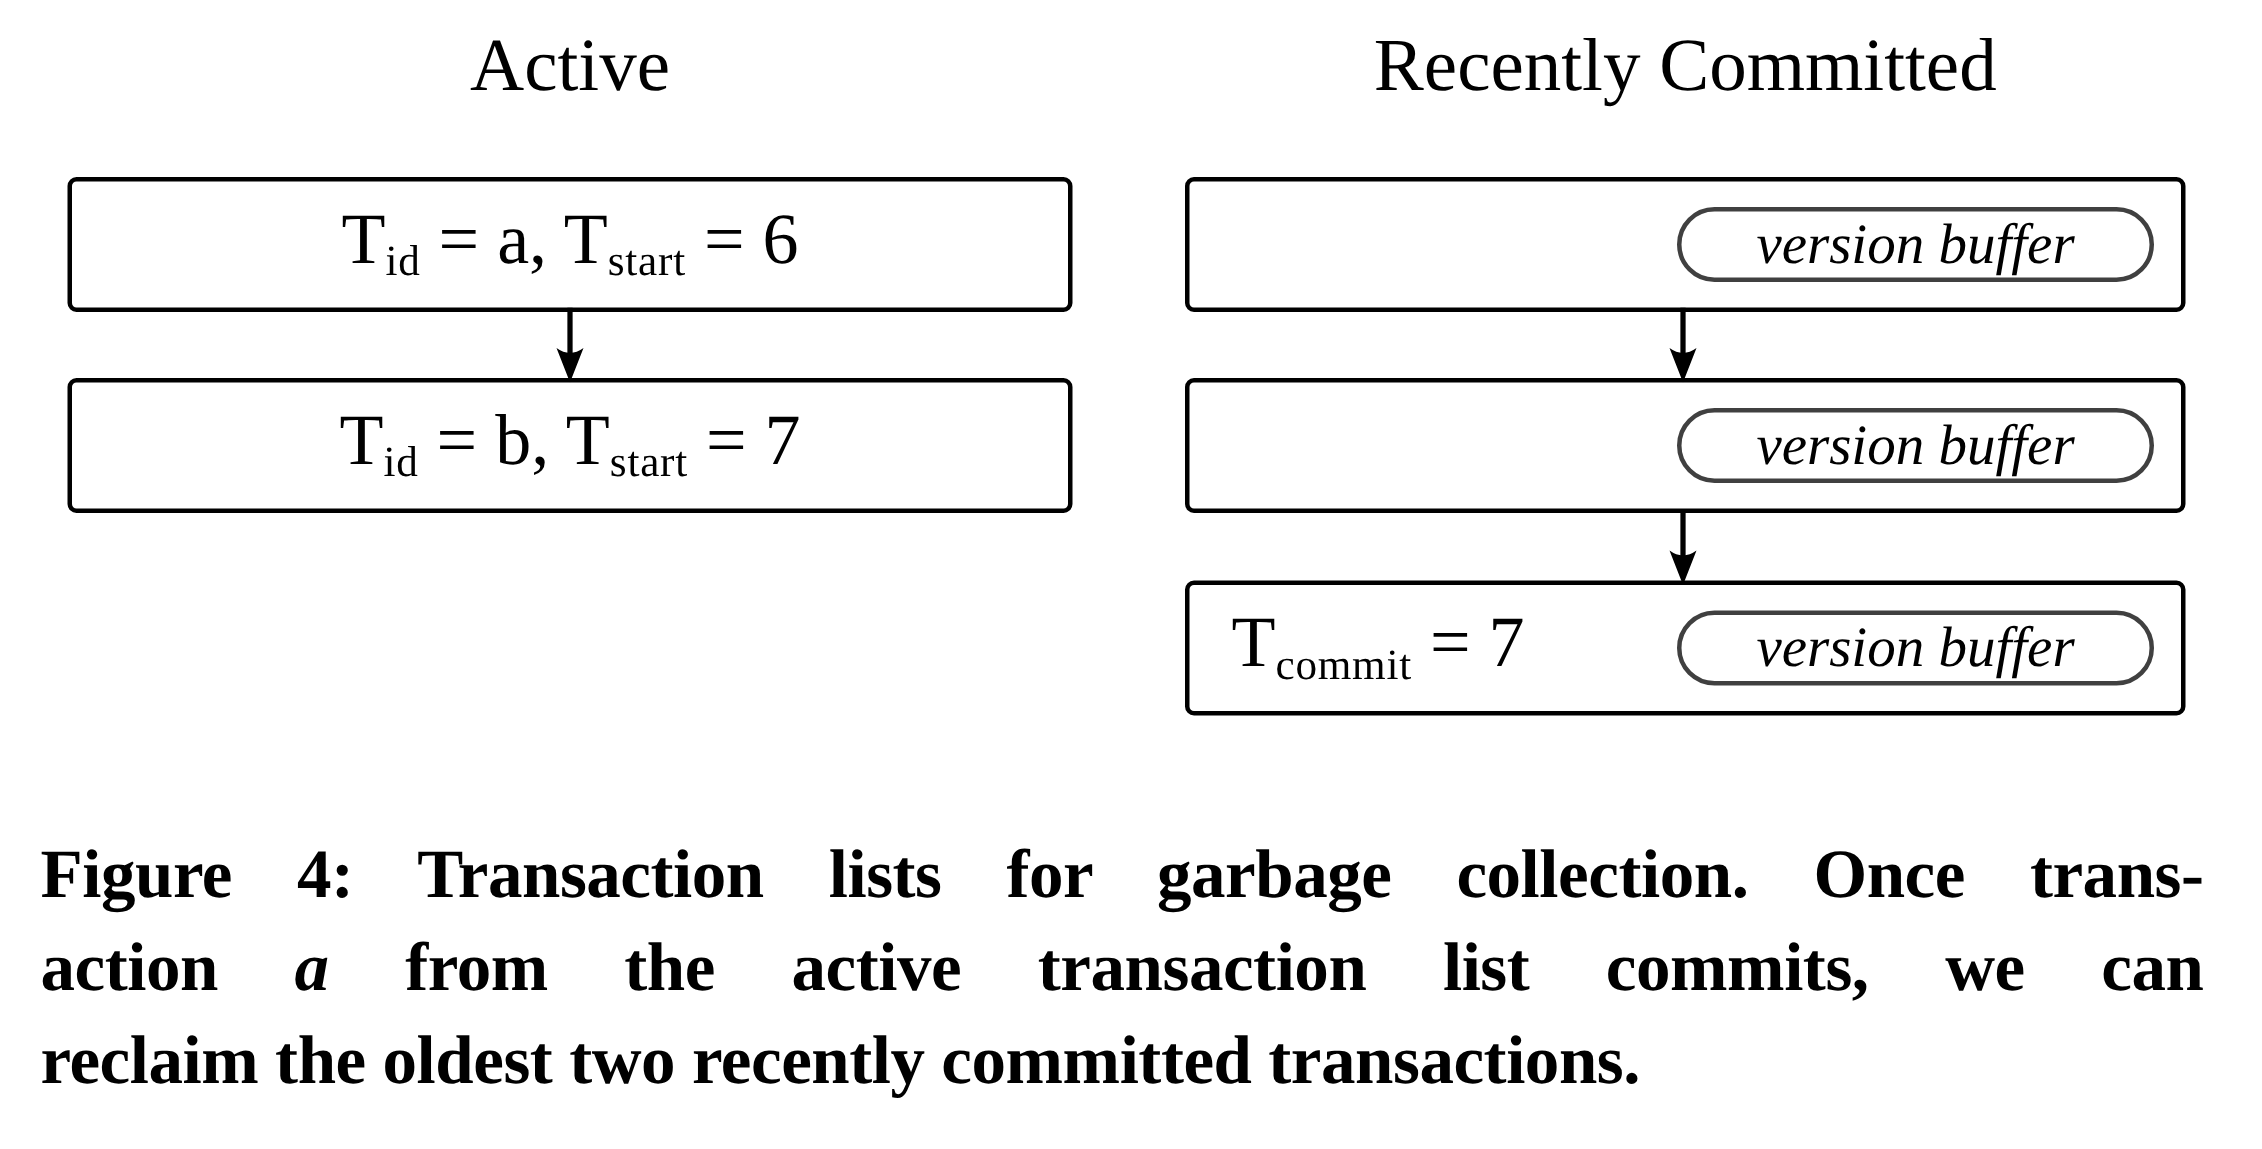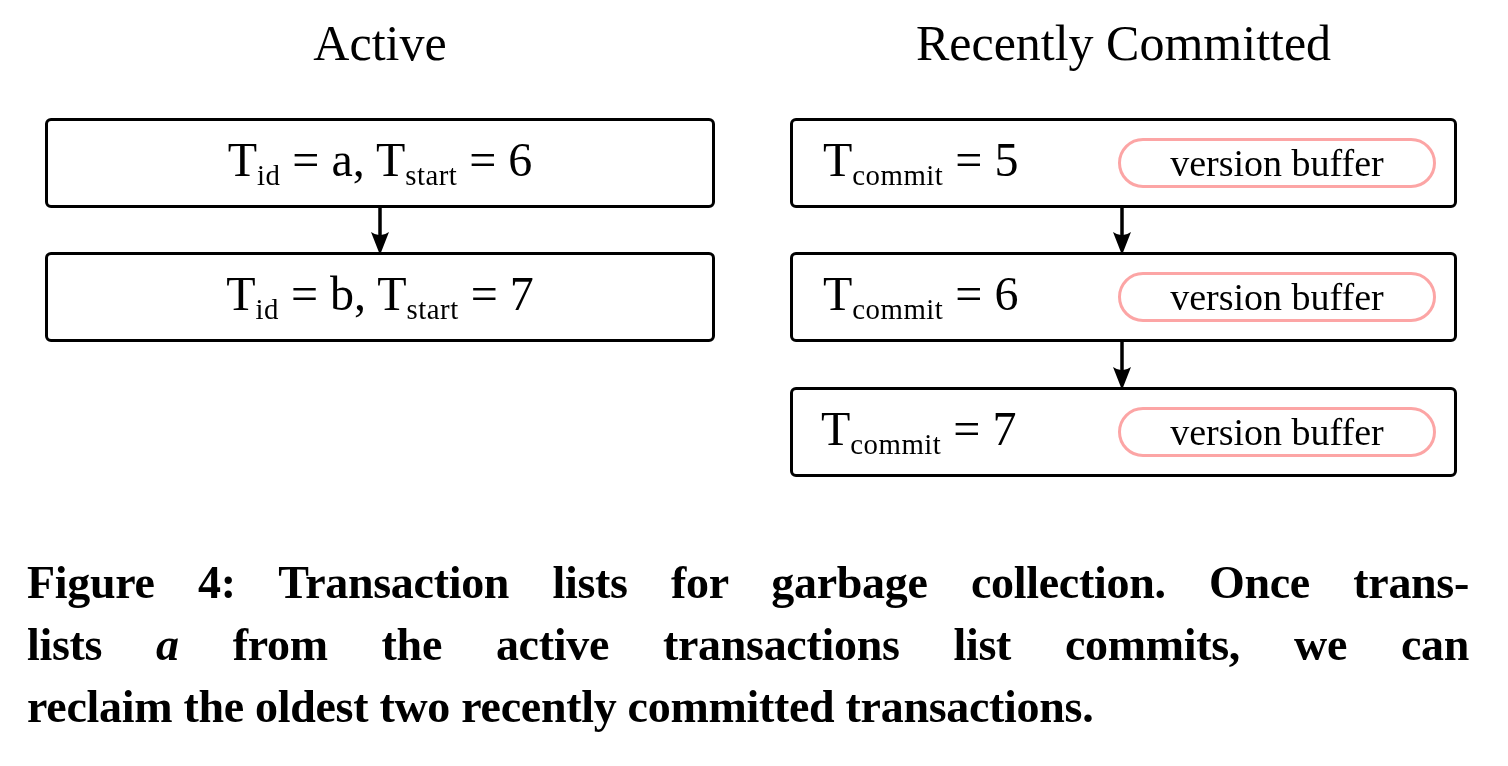--- a/index.html
+++ b/index.html
@@ -46,28 +46,29 @@
 
   .lbl { white-space: pre; line-height: 1; }
   .sb { font-size: 0.60em; vertical-align: -0.30em; letter-spacing: 0.5px; }
 
   
   .pill {
     margin-left: auto;
     box-sizing: border-box;
     width: 318px;
     height: 50px;
-    border: 3px solid #fca5a5;
+    border: 3px solid #404040;
     border-radius: 25px;
     display: flex;
     align-items: center;
     justify-content: center;
     font-size: 38px;
     white-space: nowrap;
     flex: none;
+    font-style: italic;
   }
 
   
   .arrow {
     position: absolute;
     width: 24px;
     height: 50px;
     z-index: 2;
   }
   #arrow-active { left: 368px; top: 205px; }
@@ -99,28 +100,26 @@
 
   <div class="node active-node row1">
     <span class="lbl"><span>T</span><span class="sb">id</span><span> = a, </span><span>T</span><span class="sb">start</span><span> = 6</span></span>
   </div>
 
   <div class="node active-node row2">
     <span class="lbl"><span>T</span><span class="sb">id</span><span> = b, </span><span>T</span><span class="sb">start</span><span> = 7</span></span>
   </div>
 
   <div class="node rc-node row1">
-    <span class="lbl"><span>T</span><span class="sb">commit</span><span> = 5</span></span>
     <span class="pill">
         <span>version buffer</span>
       </span>
   </div>
 
   <div class="node rc-node row2">
-    <span class="lbl"><span>T</span><span class="sb">commit</span><span> = 6</span></span>
     <span class="pill">
         <span>version buffer</span>
       </span>
   </div>
 
   <div class="node rc-node row3">
     <span class="lbl"><span>T</span><span class="sb">commit</span><span> = 7</span></span>
     <span class="pill">
         <span>version buffer</span>
       </span>
@@ -134,17 +133,17 @@
     <line x1="12" y1="0" x2="12" y2="34" stroke="#000000" stroke-width="3.5"></line>
     <path d="M12 50 L3 27 Q12 33.5 21 27 Z" fill="#000000"></path>
   </svg>
   <svg class="arrow" id="arrow-rc-2" viewBox="0 0 24 50" aria-hidden="true">
     <line x1="12" y1="0" x2="12" y2="34" stroke="#000000" stroke-width="3.5"></line>
     <path d="M12 50 L3 27 Q12 33.5 21 27 Z" fill="#000000"></path>
   </svg>
 
   <div class="caption">
     <div class="cap-line">Figure 4: Transaction lists for garbage collection. Once trans-</div>
-    <div class="cap-line"><span>lists </span><span class="cap-italic">a</span><span> from the active transactions list commits, we can</span></div>
+    <div class="cap-line"><span>action </span><span class="cap-italic">a</span><span> from the active transaction list commits, we can</span></div>
     <div class="cap-line cap-last">reclaim the oldest two recently committed transactions.</div>
   </div>
 
 </div>
 
 </body></html>

